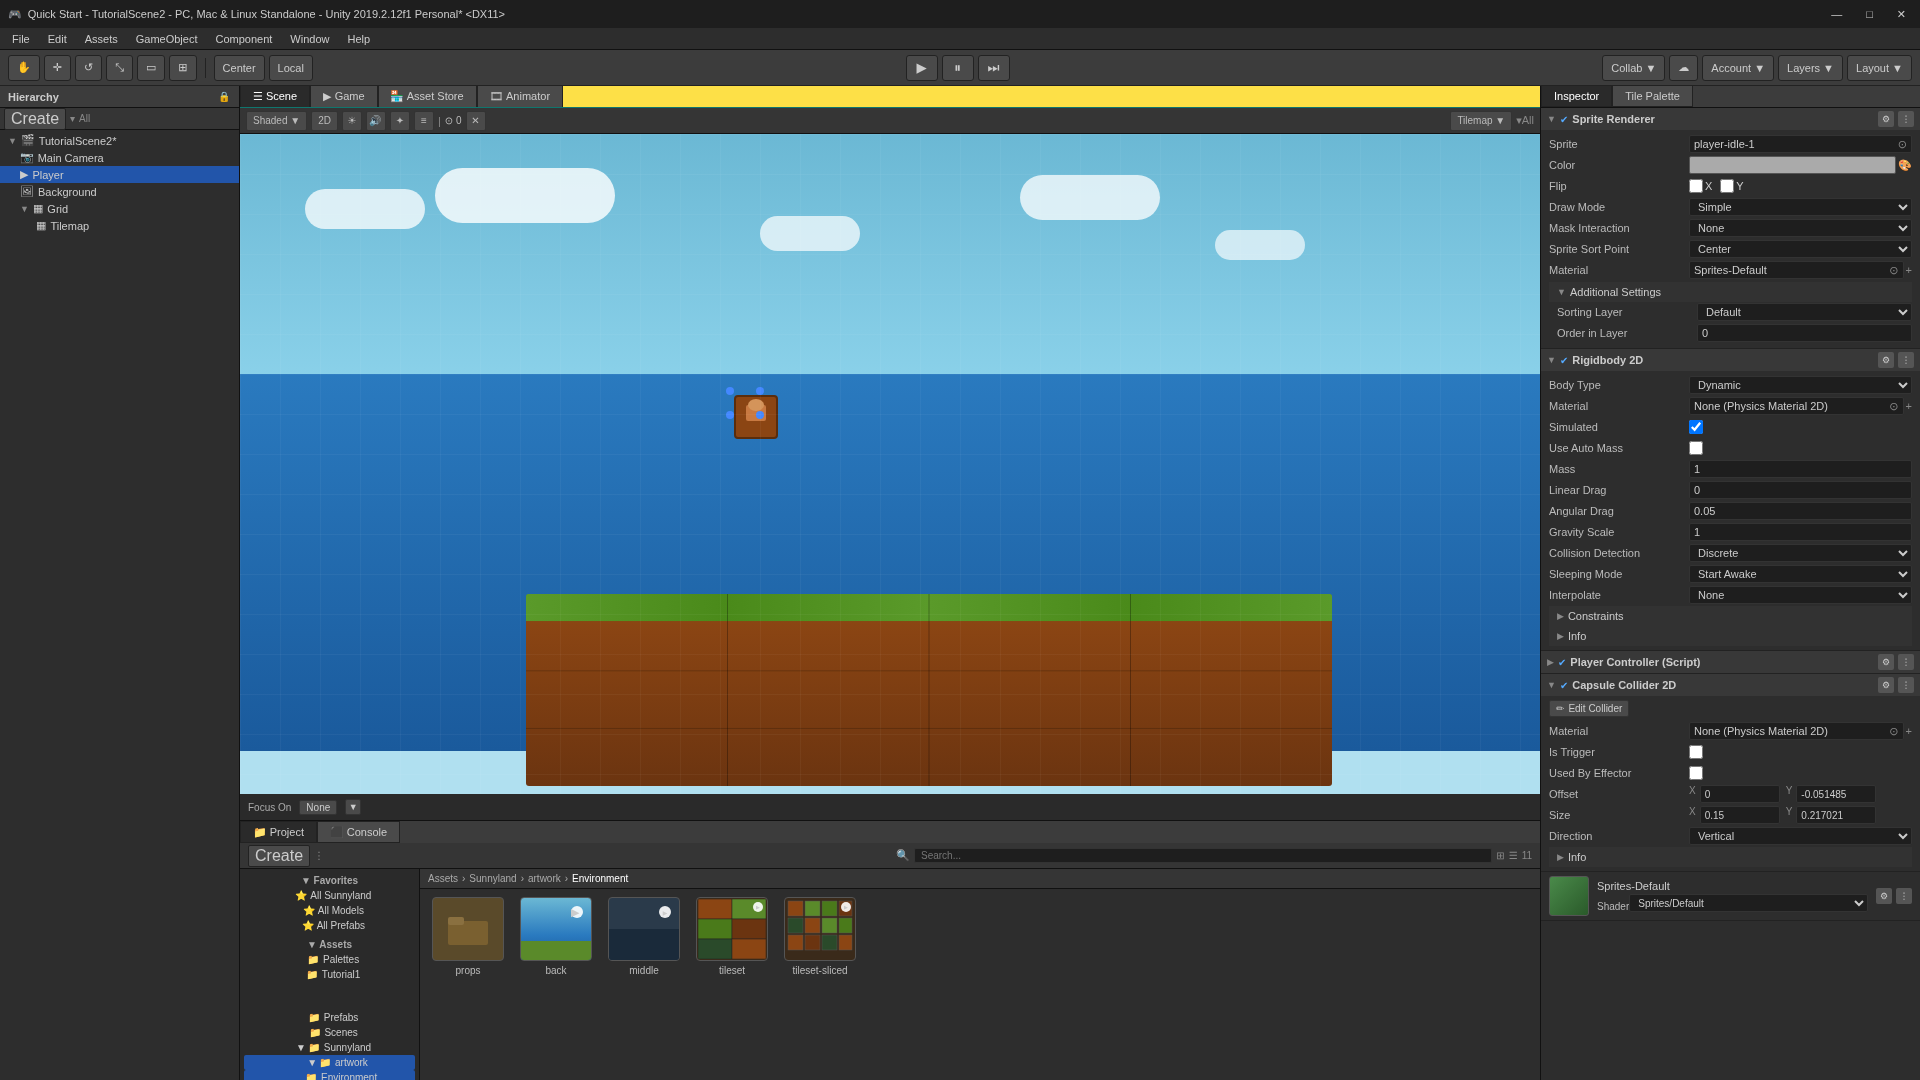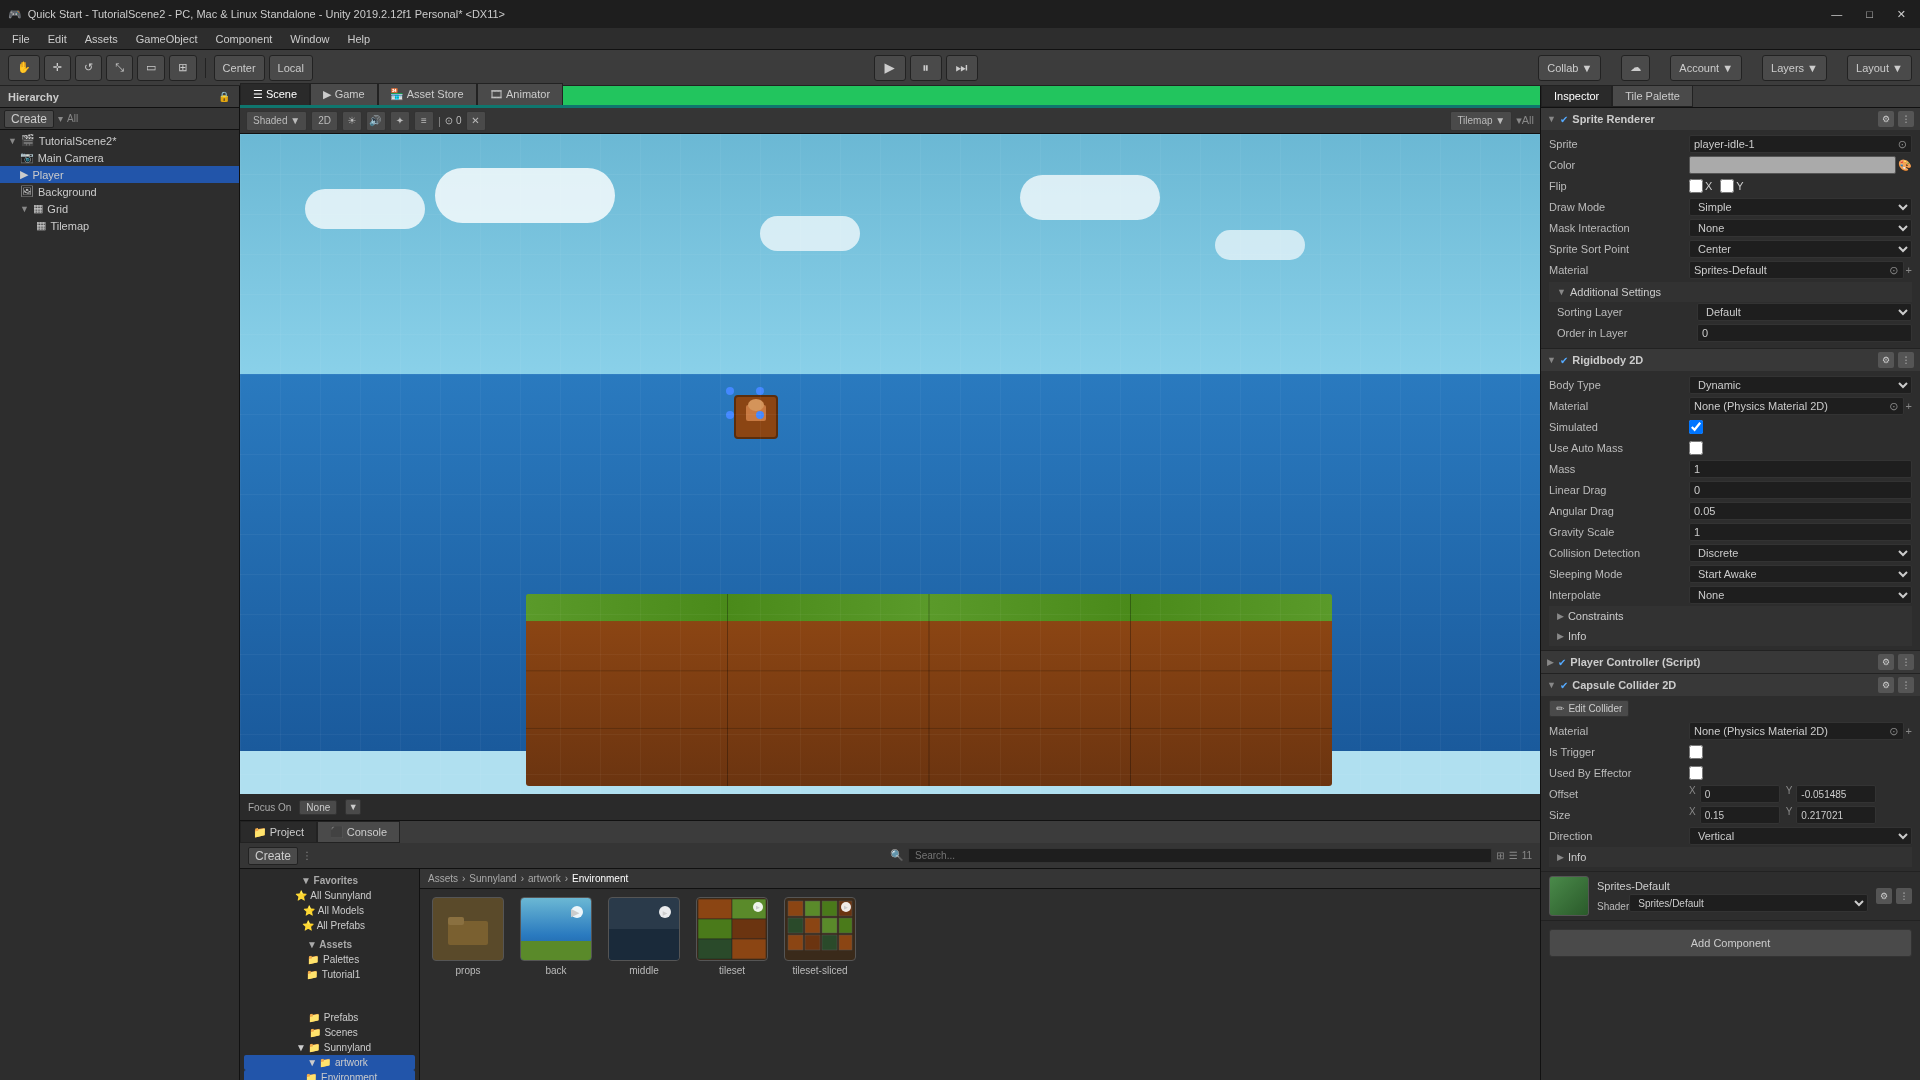--- a/index.html
+++ b/index.html
@@ -13,44 +13,44 @@
 
     
     #menubar { height: 22px; background: #2d2d2d; display: flex; align-items: center; padding: 0 4px; gap: 2px; border-bottom: 1px solid #111; }
     .menu-item { padding: 2px 8px; cursor: pointer; border-radius: 2px; }
 
     
     #toolbar { height: 36px; background: #3c3c3c; display: flex; align-items: center; padding: 0 8px; gap: 4px; border-bottom: 1px solid #222; }
     .toolbar-btn { height: 26px; background: #4a4a4a; border: 1px solid #222; border-radius: 3px; color: #ccc; padding: 0 8px; cursor: pointer; font-size: 11px; display: flex; align-items: center; gap: 3px; }
     .toolbar-separator { width: 1px; height: 20px; background: #222; margin: 0 4px; }
     .toolbar-center { flex: 1; display: flex; justify-content: center; gap: 4px; }
-    .toolbar-right { display: flex; gap: 20px; align-items: flex-end; }
+    .toolbar-right { display: flex; gap: 4px; align-items: flex-end; }
     .play-btn { width: 32px; height: 26px; background: #4a4a4a; border: 1px solid #222; border-radius: 3px; color: #ccc; cursor: pointer; display: flex; align-items: center; justify-content: center; }
 
     
     #main { display: flex; height: calc(1080px - 28px - 22px - 36px); }
 
     
     #hierarchy { width: 240px; background: #2d2d2d; border-right: 1px solid #111; display: flex; flex-direction: column; }
     .panel-header { height: 22px; background: #3c3c3c; display: flex; align-items: center; padding: 0 8px; border-bottom: 1px solid #111; gap: 8px; font-size: 11px; color: #bbb; justify-content: space-between; }
     .panel-title { font-size: 11px; color: #ccc; font-weight: bold; }
     .panel-toolbar { height: 22px; background: #353535; display: flex; align-items: center; padding: 0 4px; border-bottom: 1px solid #111; gap: 4px; }
-    .small-btn { background: #4a4a4a; border: 1px solid #222; border-radius: 2px; color: #ccc; padding: 1px 6px; font-size: 12px; cursor: pointer; }
+    .small-btn { background: #4a4a4a; border: 1px solid #222; border-radius: 2px; color: #ccc; padding: 1px 6px; font-size: 16px; cursor: pointer; }
     .hier-tree { flex: 1; overflow-y: auto; padding: 2px 0; }
     .tree-item { padding: 2px 8px; cursor: pointer; display: flex; align-items: center; gap: 4px; }
     .tree-item.selected { background: #2255aa; }
     .tree-arrow { color: #888; font-size: 9px; cursor: pointer; }
     .indent1 { padding-left: 20px; }
     .indent2 { padding-left: 36px; }
 
     
     #center { flex: 1; display: flex; flex-direction: column; }
 
     
-    #scene-tabs { height: 22px; background: #22c55e; display: flex; align-items: flex-end; border-bottom: 3px solid #0f766e; }
+    #scene-tabs { height: 22px; background: #fde047; display: flex; align-items: flex-end; border-bottom: 1px solid #0f766e; }
     .scene-tab { height: 22px; padding: 0 12px; background: #4a4a4a; border: 1px solid #222; border-bottom: none; color: #ccc; font-size: 11px; cursor: pointer; display: flex; align-items: center; gap: 4px; }
     .scene-tab.active { background: #2a2a2a; color: #fff; }
 
     
     #scene-toolbar { height: 26px; background: #353535; display: flex; align-items: center; padding: 0 6px; gap: 4px; border-bottom: 1px solid #111; }
     .scene-toolbar-btn { height: 20px; background: #4a4a4a; border: 1px solid #333; border-radius: 2px; color: #bbb; padding: 0 6px; font-size: 10px; cursor: pointer; }
     .icon-btn { width: 20px; height: 20px; background: #4a4a4a; border: 1px solid #333; border-radius: 2px; color: #bbb; cursor: pointer; display: flex; align-items: center; justify-content: center; font-size: 10px; }
 
     
     #scene-view { flex: 1; background: #87ceeb; position: relative; overflow: hidden; }
@@ -634,15 +634,14 @@
             </select>
           </div>
         </div>
         <div class="comp-icons">
           <div class="comp-icon-btn">⚙</div>
           <div class="comp-icon-btn">⋮</div>
         </div>
       </div>
     </div>
 
-    <div class="add-comp-btn">Add Component</div>
   </div>
 </div>
 
 </body></html>

